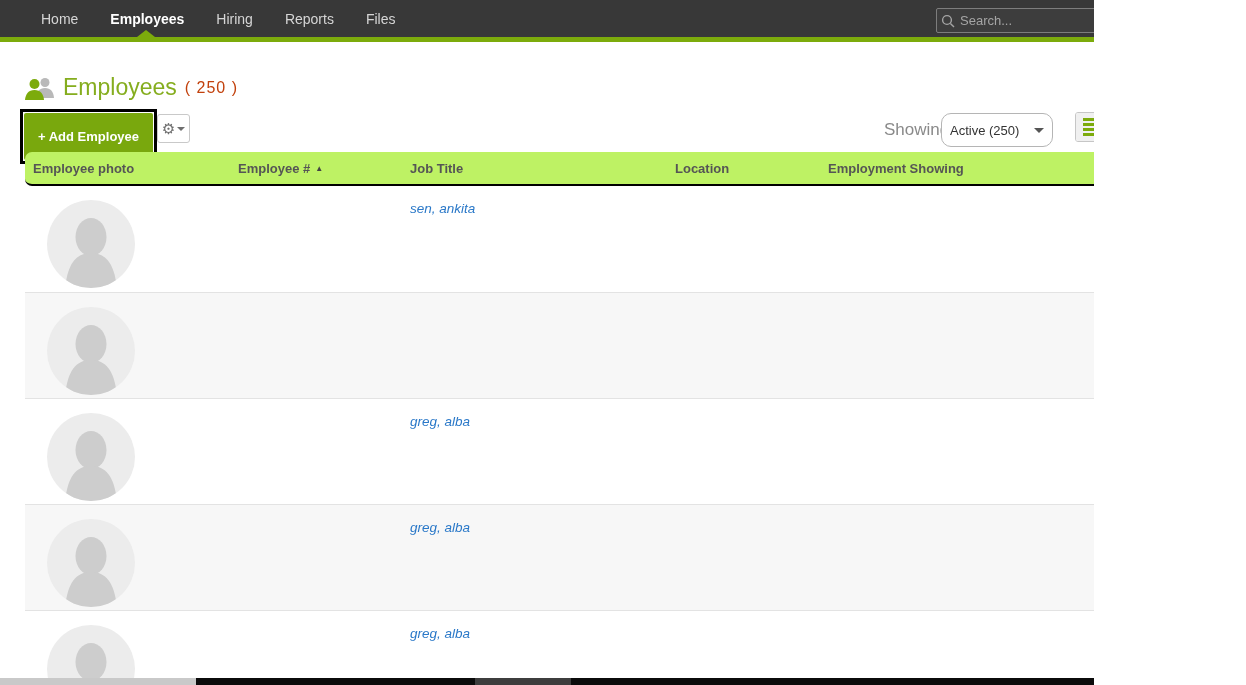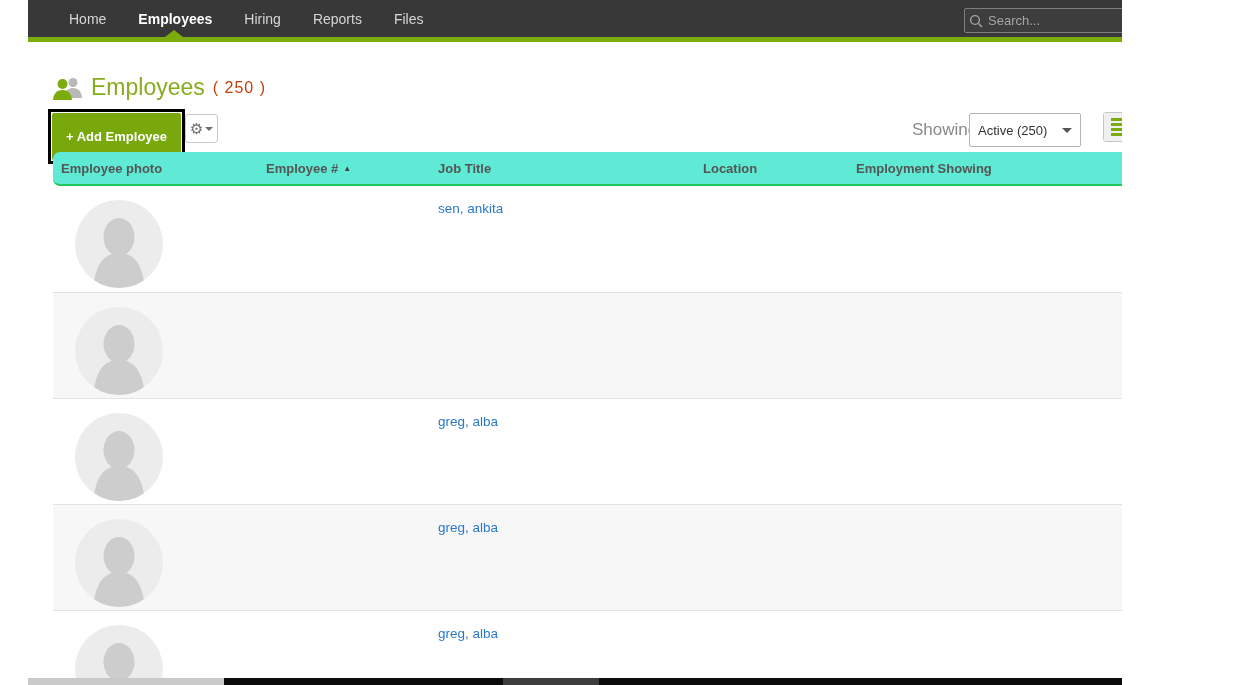--- a/index.html
+++ b/index.html
@@ -1,19 +1,19 @@
 <!DOCTYPE html>
 <html><head>
 <meta charset="utf-8">
 <style>
   * { margin:0; padding:0; box-sizing:border-box; }
   html,body { background:#fff; }
   .page {
     position:relative; width:1094px; height:685px; overflow:hidden;
-    background:#fff; font-family:"Liberation Sans", sans-serif;margin-left:28px;
+    background:#fff; font-family:"Liberation Sans", sans-serif;
   }
 
   
   .topnav { position:absolute; top:0; left:0; width:1246px; height:42px; background:#383838; }
   .topnav-inner { position:absolute; top:0; left:0; right:0; height:37px; display:flex; align-items:center; padding-left:25px; }
   .nav-item { padding:0 16px; font-size:14px; color:#d6d6d6; cursor:pointer; white-space:nowrap; }
   .nav-item.active { color:#ffffff; font-weight:bold; }
   .nav-accent-bar { position:absolute; left:0; bottom:0; width:100%; height:5px; background:#7cab0c; }
   .nav-caret { position:absolute; bottom:5px; left:137px; width:0; height:0;
     border-left:9px solid transparent; border-right:9px solid transparent; border-bottom:7px solid #7cab0c; }
@@ -35,48 +35,48 @@
   .add-wrapper { position:absolute; left:20px; top:1px; border:3px solid #000; padding:1px; background:#fff; }
   .add-button { display:block; background:#79a80d; color:#fff; font-size:13px; font-weight:bold;
     border:none; border-radius:2px; padding:16px 14px; cursor:pointer; font-family:"Liberation Sans", sans-serif; }
   .gear-button { position:absolute; left:157px; top:6px; width:33px; height:29px; background:#fff;
     border:1px solid #c9c9c9; border-radius:3px; cursor:pointer; display:flex; align-items:center; justify-content:center; }
   .gear-glyph { font-size:15px; color:#6e6e6e; line-height:1; }
   .gear-caret { width:0; height:0; margin-left:2px; border-left:4px solid transparent;
     border-right:4px solid transparent; border-top:4px solid #6e6e6e; }
   .showing-label { position:absolute; left:884px; top:12px; font-size:17px; color:#8a8a8a; }
   .filter-dropdown { position:absolute; left:941px; top:5px; width:112px; height:27px; background:#fff;
-    border:1px solid #b5b5b5; border-radius:2px; display:flex; align-items:center;
+    border:1px solid #b5b5b5; border-radius:10px; display:flex; align-items:center;
     padding:16px 8px; cursor:pointer;justify-content:center; }
   .filter-value { font-size:13px; color:#333; flex:1; }
   .filter-caret { width:0; height:0; border-left:5px solid transparent;
     border-right:5px solid transparent; border-top:5px solid #555; }
   .view-toggle { position:absolute; left:1075px; top:4px; height:30px; display:flex;
     border:1px solid #c6c6c6; border-radius:3px; overflow:hidden; background:#fff; }
   .view-btn { width:30px; height:28px; display:flex; align-items:center; justify-content:center;
     cursor:pointer; background:#fff; }
   .view-btn + .view-btn { border-left:1px solid #c6c6c6; }
   .view-btn.active { background:#f0f0f0; }
   .list-bars { display:flex; flex-direction:column; gap:2px; }
   .list-bars i { display:block; width:17px; height:3px; background:#7cab0c; }
 
   
   .table-header { position:absolute; top:152px; left:25px; width:1140px; height:34px;
-    background:#5eead4; border-bottom:2px solid #22c55e; display:grid;
+    background:#bef264; border-bottom:2px solid #000000; display:grid;
     grid-template-columns:205px 172px 265px 153px 118px auto; align-items:center;border-radius:7px; }
   .th { font-size:13px; font-weight:bold; color:#555; padding-left:8px; white-space:nowrap; }
   .sort-icon { font-size:8px; color:#444; margin-left:5px; vertical-align:2px; }
   .rows { position:absolute; top:186px; left:25px; width:1140px; }
   .row { height:106px; display:grid; grid-template-columns:205px 172px 265px 153px 118px auto; }
   .row:nth-child(even) { background:#f7f7f7; }
   .row + .row { border-top:1px solid #e3e3e3; }
   .avatar { width:88px; height:88px; border-radius:50%; background:#ececec; overflow:hidden;
     margin:14px 0 0 22px; position:relative; }
   .avatar svg { position:absolute; left:0; top:0; }
-  .name-cell { padding:13px 0 0 8px; }
+  .name-cell { padding:13px 0 0 8px;font-style:italic; }
   .name-link { font-size:13.5px; color:#2a78c8; text-decoration:none; cursor:pointer; }
 
   
   .hscroll-track-light { position:absolute; left:0; bottom:0; width:196px; height:7px; background:#c9c9c9; }
   .hscroll-track-dark { position:absolute; left:196px; bottom:0; width:1050px; height:7px; background:#0b0b0b; }
   .hscroll-thumb { position:absolute; left:475px; bottom:0; width:96px; height:7px; background:#3d3d3d; }
 </style>
 </head>
 <body>
 

